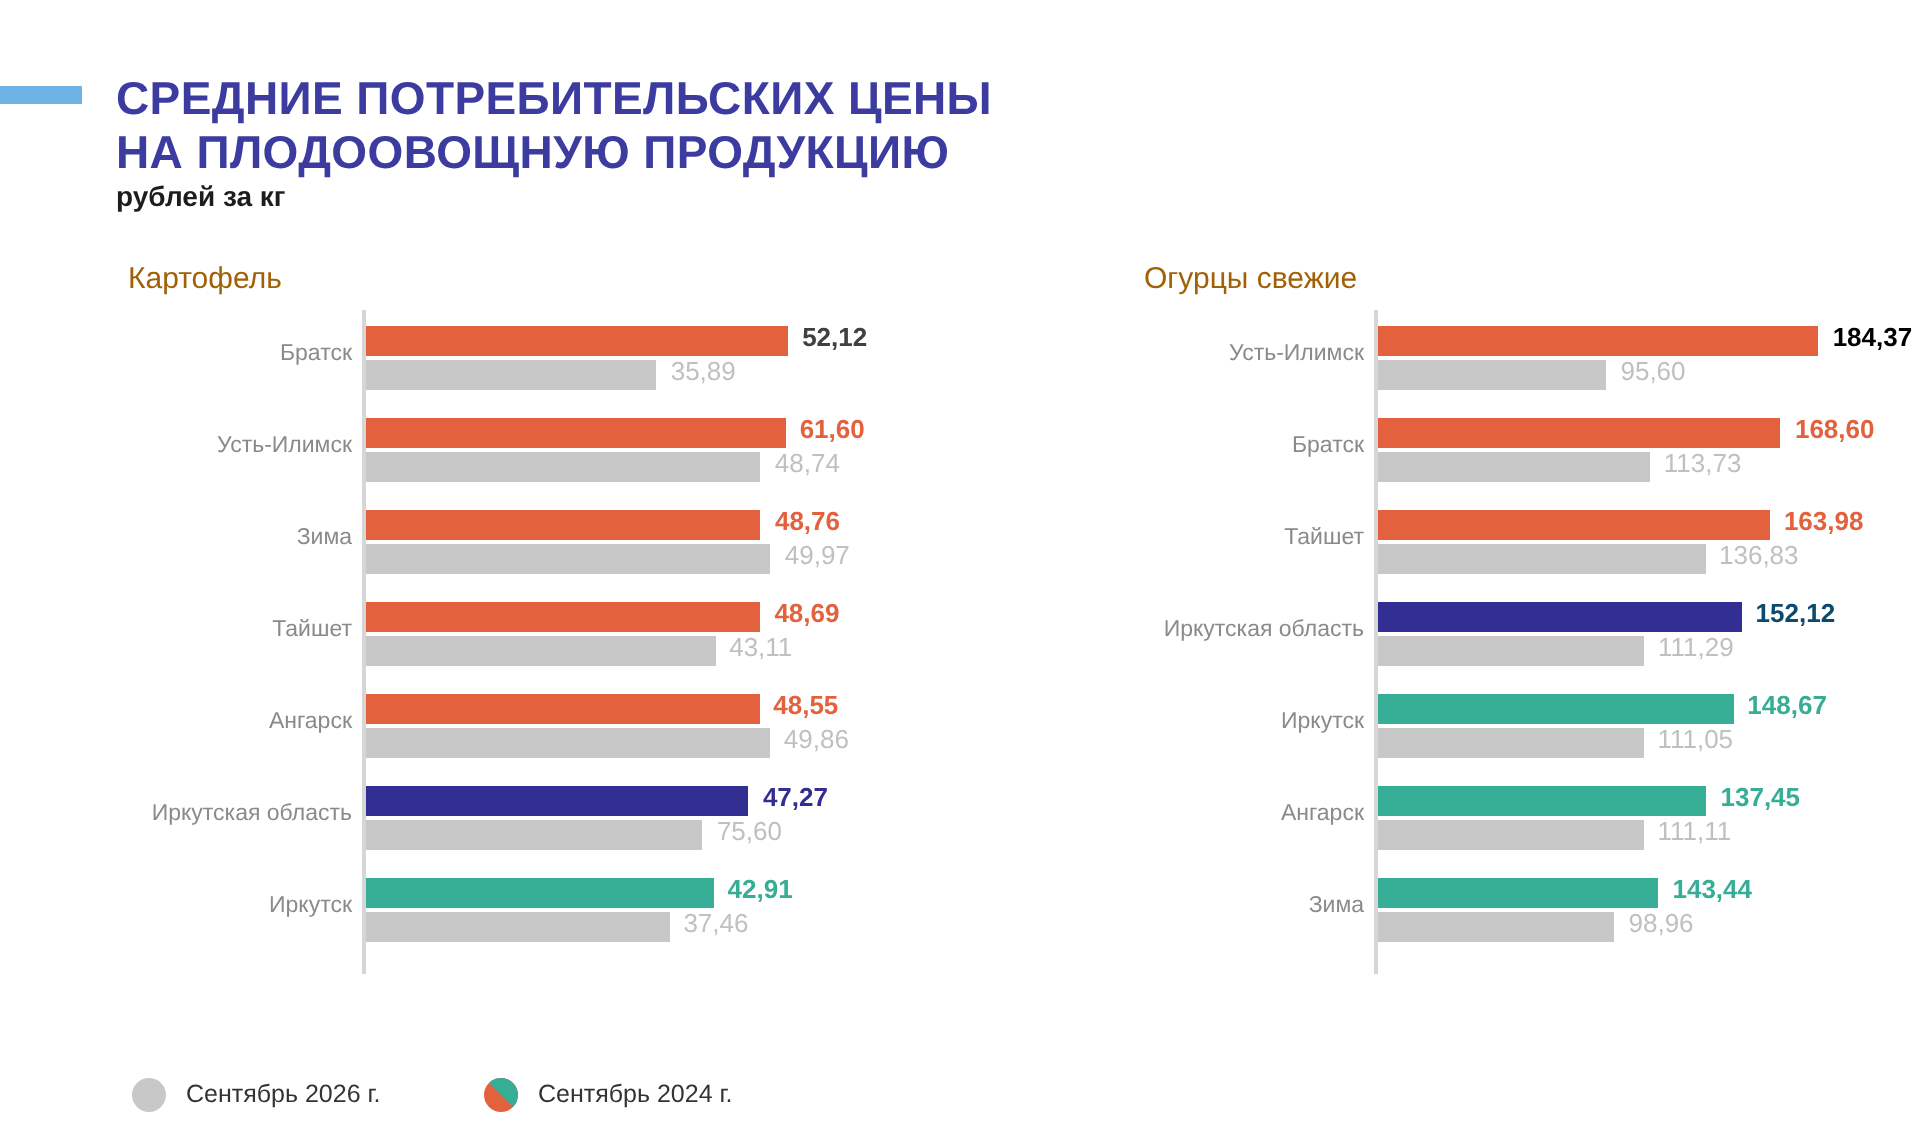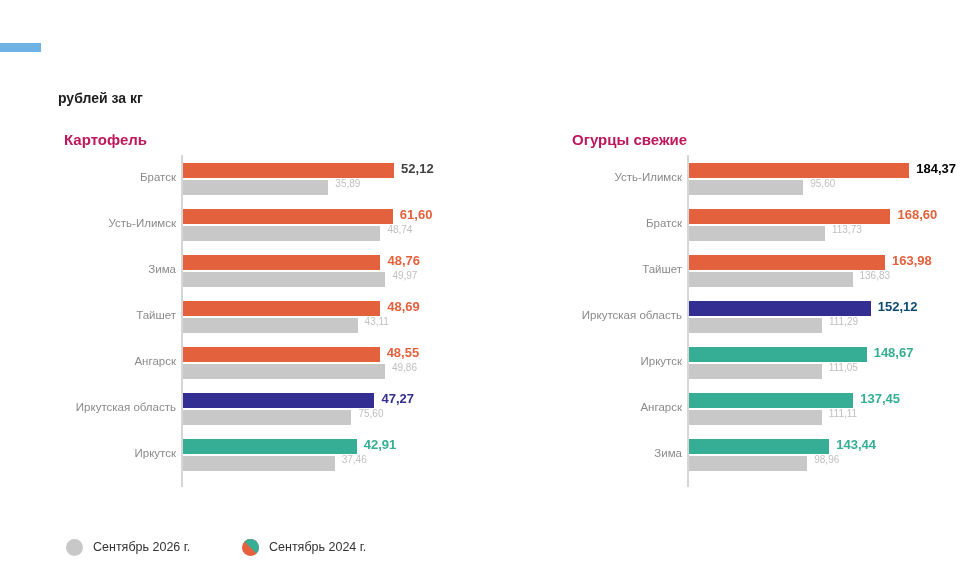--- a/index.html
+++ b/index.html
@@ -33,21 +33,21 @@
     font-size: 14px; font-weight: bold;
   }
 
   
   .panel { position: absolute; top: 125px; height: 380px; }
   .panel.left  { left: 58px;  width: 420px; }
   .panel.right { left: 566px; width: 400px; }
 
   .panel-title {
     position: absolute; left: 6px; top: 6px;
-    font-size: 15px; font-weight: bold; color: #be185d;
+    font-size: 15px; font-weight: normal; color: #a16207;
   }
 
   .plot { position: absolute; top: 30px; left: 0; right: 0; height: 340px; }
 
   .axis {
     position: absolute; top: 0; width: 2px; height: 332px;
     background: #d6d6d6;
   }
 
   .rows { position: absolute; top: 0; left: 0; right: 0; }
@@ -70,21 +70,21 @@
   }
   .bar.cur  { top: 4px; }
   .bar.prev { top: 21px; background: #C8C8C8; }
 
   .val {
     position: absolute;
     font-size: 13px;
     white-space: nowrap;
   }
   .val.cur  { top: 2px;  font-weight: bold; }
-  .val.prev { top: 19px; color: #C0C0C0; font-weight: normal; font-size: 10px; }
+  .val.prev { top: 19px; color: #C0C0C0; font-weight: normal; font-size: 13px; }
 
   
   .legend { position: absolute; left: 66px; top: 536px; height: 24px; }
   .legend-item { position: absolute; top: 0; height: 24px; }
   .legend-dot {
     position: absolute; left: 0; top: 3px;
     width: 17px; height: 17px; border-radius: 50%;
     overflow: hidden;
   }
   .legend-dot.grey { background: #C8C8C8; }
@@ -99,20 +99,22 @@
     font-size: 12.5px; color: #333;
     white-space: nowrap;
   }
 </style>
 </head>
 <body>
 
 <div class="page">
 
   <div class="accent-bar"></div>
+  <div class="title">СРЕДНИЕ ПОТРЕБИТЕЛЬСКИХ ЦЕНЫ
+НА ПЛОДООВОЩНУЮ ПРОДУКЦИЮ</div>
   <div class="subtitle">рублей за кг</div>
 
   <div class="panel left">
     <div class="panel-title">Картофель</div>
     <div class="plot">
       <div class="axis" style="left: 123px;"></div>
       <div class="rows">
           <div class="row" style="top: 4px;">
             <div class="row-label" style="left: 0px; width: 118px;">Братск</div>
             <div class="bar cur" style="left: 125px; width: 211.086px; background: rgb(227, 97, 60);"></div>

